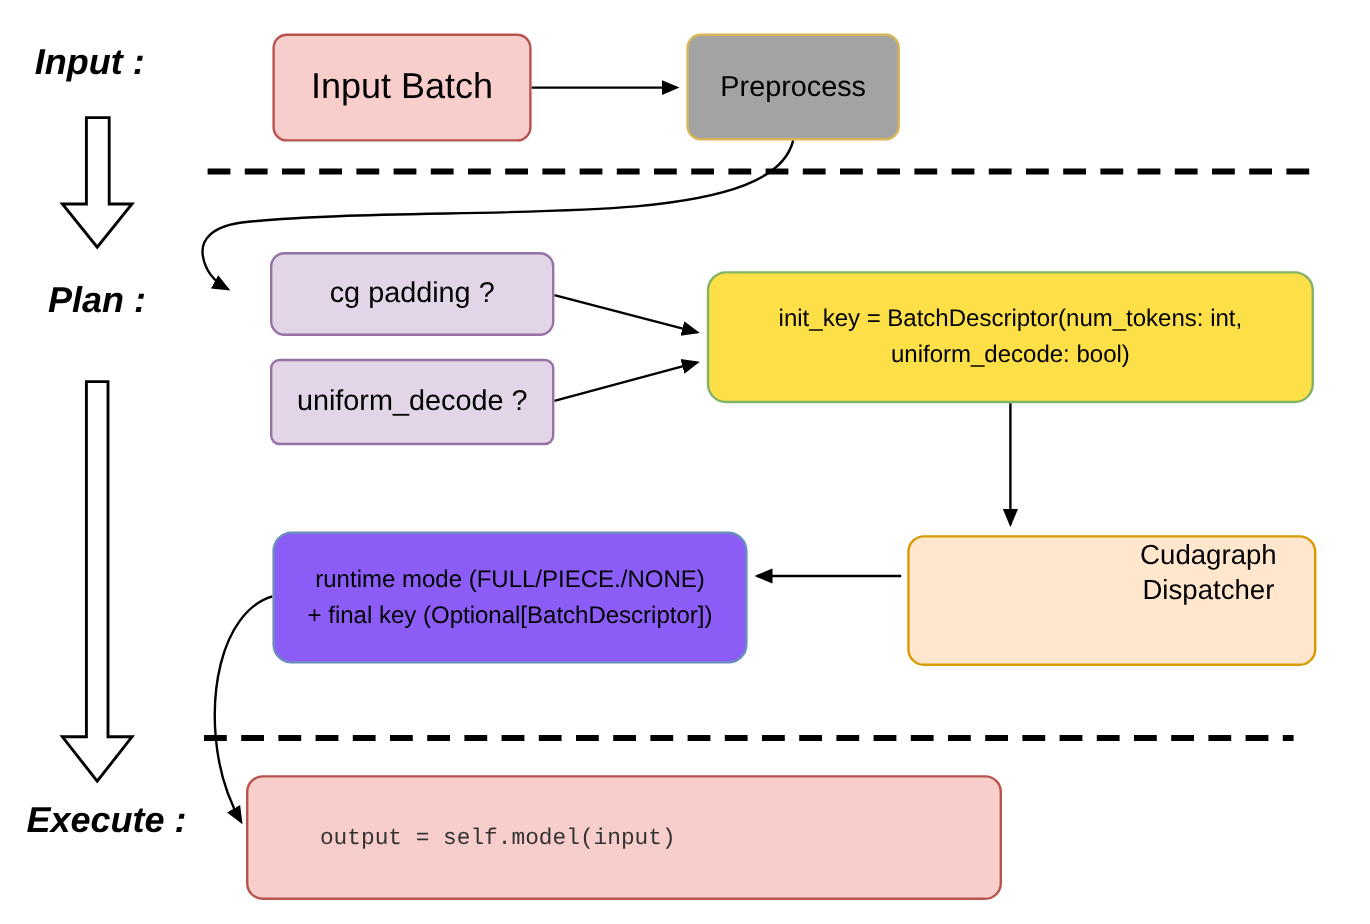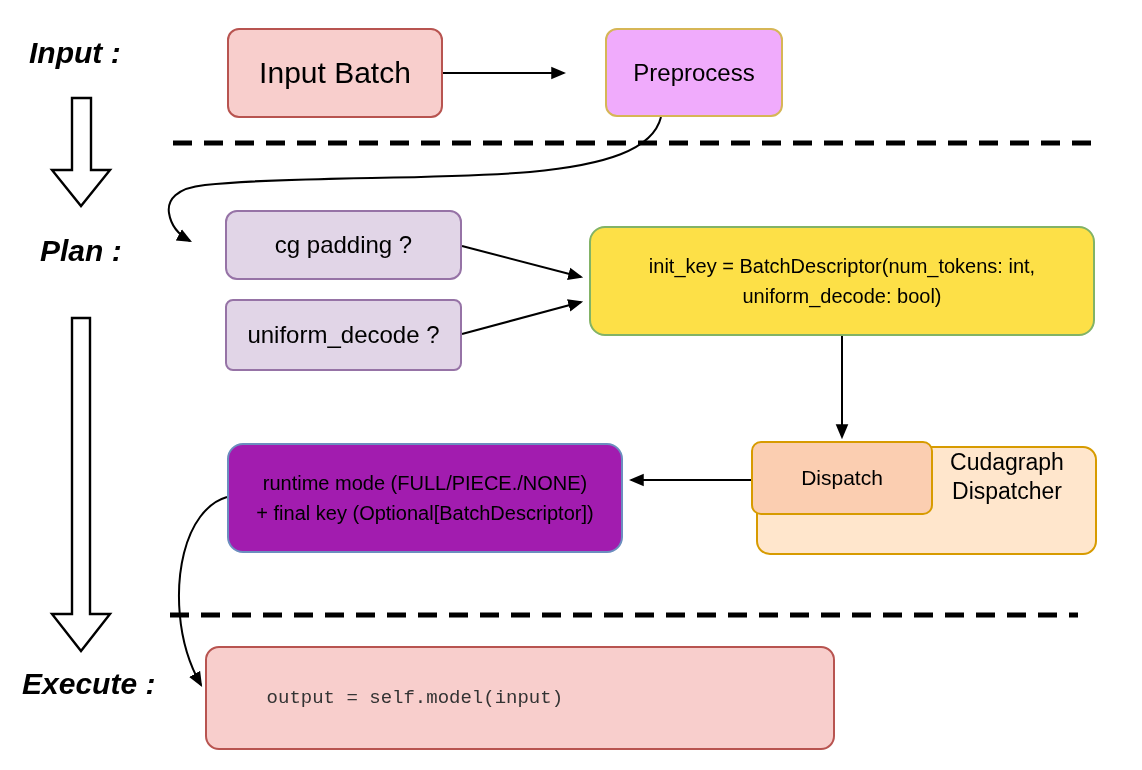--- a/index.html
+++ b/index.html
@@ -113,21 +113,21 @@
   </svg>
 
   <div class="section-label lbl-input">Input :</div>
   <div class="section-label lbl-plan">Plan :</div>
   <div class="section-label lbl-execute">Execute :</div>
 
   <div class="node n-input-batch" style="background-color: rgb(248, 206, 204); border-color: rgb(184, 84, 80);">
     <span class="ln">Input Batch</span>
   </div>
 
-  <div class="node n-preprocess" style="background-color: #f0abfc; border-color: rgb(214, 182, 86); margin-left: 33px;">
+  <div class="node n-preprocess" style="background-color: #a3a3a3; border-color: rgb(214, 182, 86);">
     <span class="ln">Preprocess</span>
   </div>
 
   <div class="node n-cg-padding" style="background-color: rgb(225, 213, 231); border-color: rgb(150, 115, 166);">
     <span class="ln">cg padding ?</span>
   </div>
 
   <div class="node n-uniform" style="background-color: rgb(225, 213, 231); border-color: rgb(150, 115, 166);">
     <span class="ln">uniform_decode ?</span>
   </div>
@@ -137,25 +137,22 @@
     <span class="ln">uniform_decode: bool)</span>
   </div>
 
   <div class="node n-cudagraph" style="background-color: rgb(255, 230, 204); border-color: rgb(215, 155, 0);">
     <span class="txt-wrap">
       <span class="ln">Cudagraph</span>
       <span class="ln">Dispatcher</span>
     </span>
   </div>
 
-  <div class="node n-dispatch" style="background-color: rgb(251, 206, 177); border-color: rgb(215, 155, 0);">
-    <span class="ln">Dispatch</span>
-  </div>
 
-  <div class="node n-runtime" style="background-color: #a21caf; border-color: rgb(108, 142, 191); align-items: center;">
+  <div class="node n-runtime" style="background-color: #8b5cf6; border-color: rgb(108, 142, 191); align-items: center;">
     <span class="ln">runtime mode (FULL/PIECE./NONE)</span>
     <span class="ln">+ final key (Optional[BatchDescriptor])</span>
   </div>
 
   <div class="node n-code" style="background-color: rgb(248, 206, 204); border-color: rgb(184, 84, 80);">
     <span class="ln">    output = self.model(input)</span>
   </div>
 
 </div>
 

